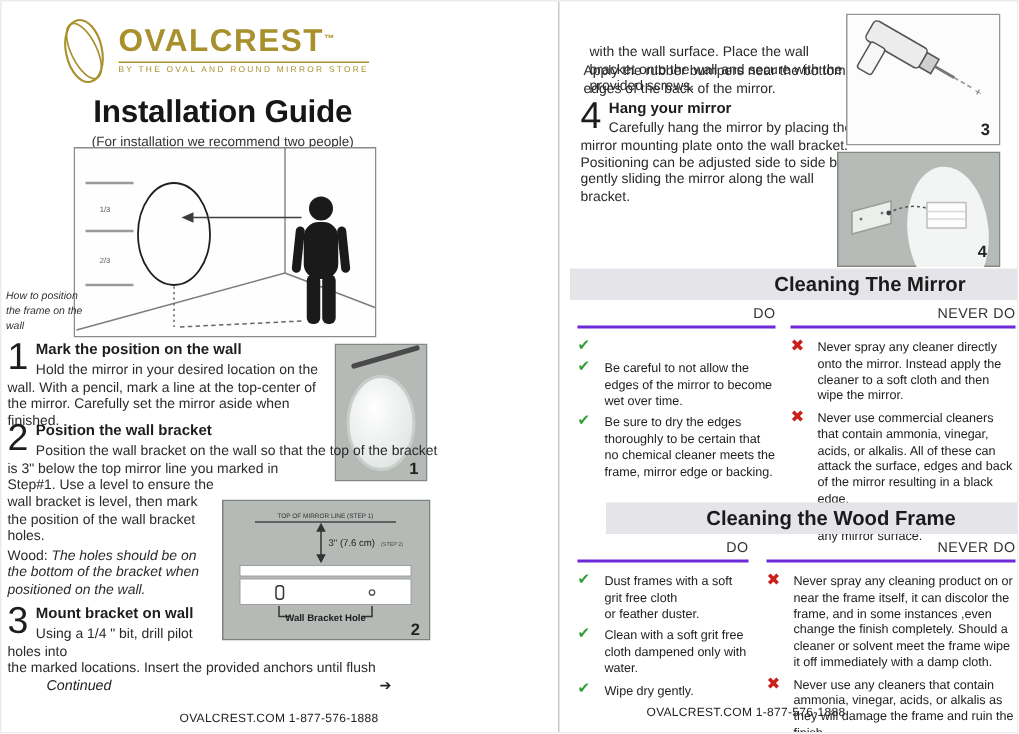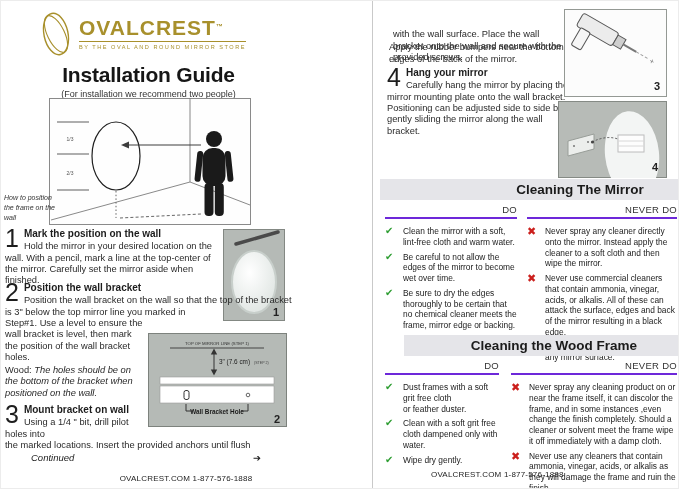--- a/index.html
+++ b/index.html
@@ -189,21 +189,20 @@
     <circle cx="34.5" cy="41" r="1.6" fill="#444"></circle>
     <text x="100" y="70" text-anchor="end" font-size="11" font-weight="bold" fill="#222">4</text>
   </svg>
 
   <div class="abs secbar" style="left:379px;top:178px;width:332px;padding-left:34px;">Cleaning The Mirror</div>
   <div class="abs cols" style="left:384px;top:203px;width:292px;">
     <div style="width:132px;margin-right:10px;">
       <div class="colhead">DO</div>
       <div class="citem">
           <span class="cicon green">✔</span>
-          <span class="ctext">Clean the mirror with a soft, lint-free cloth and warm water.</span>
         </div>
       <div class="citem">
           <span class="cicon green">✔</span>
           <span class="ctext">Be careful to not allow the edges of the mirror to become wet over time.</span>
         </div>
       <div class="citem">
           <span class="cicon green">✔</span>
           <span class="ctext">Be sure to dry the edges thoroughly to be certain that no chemical cleaner meets the frame, mirror edge or backing.</span>
         </div>
     </div>

